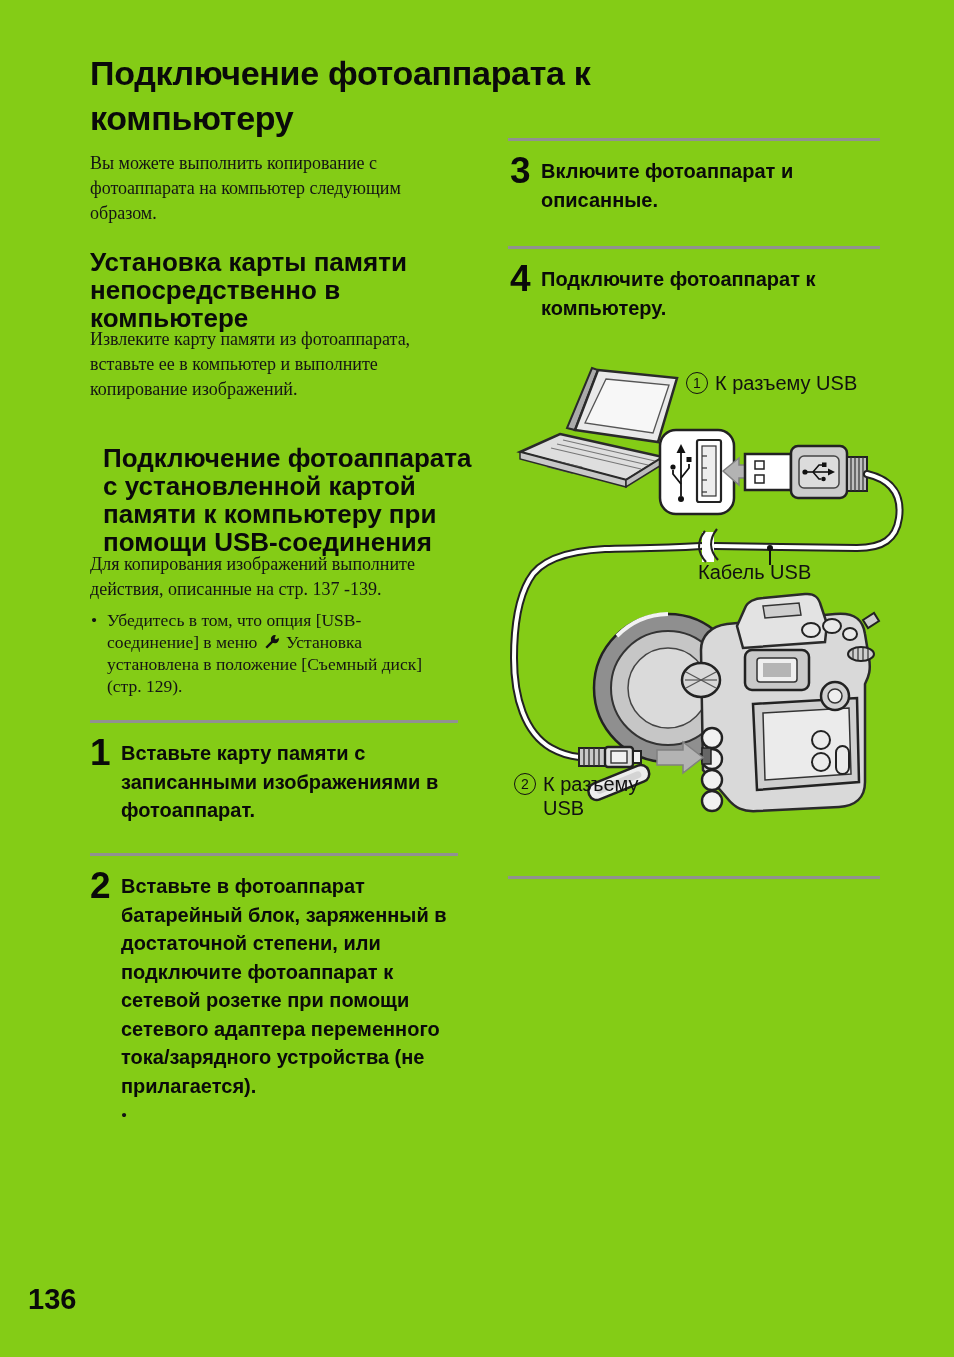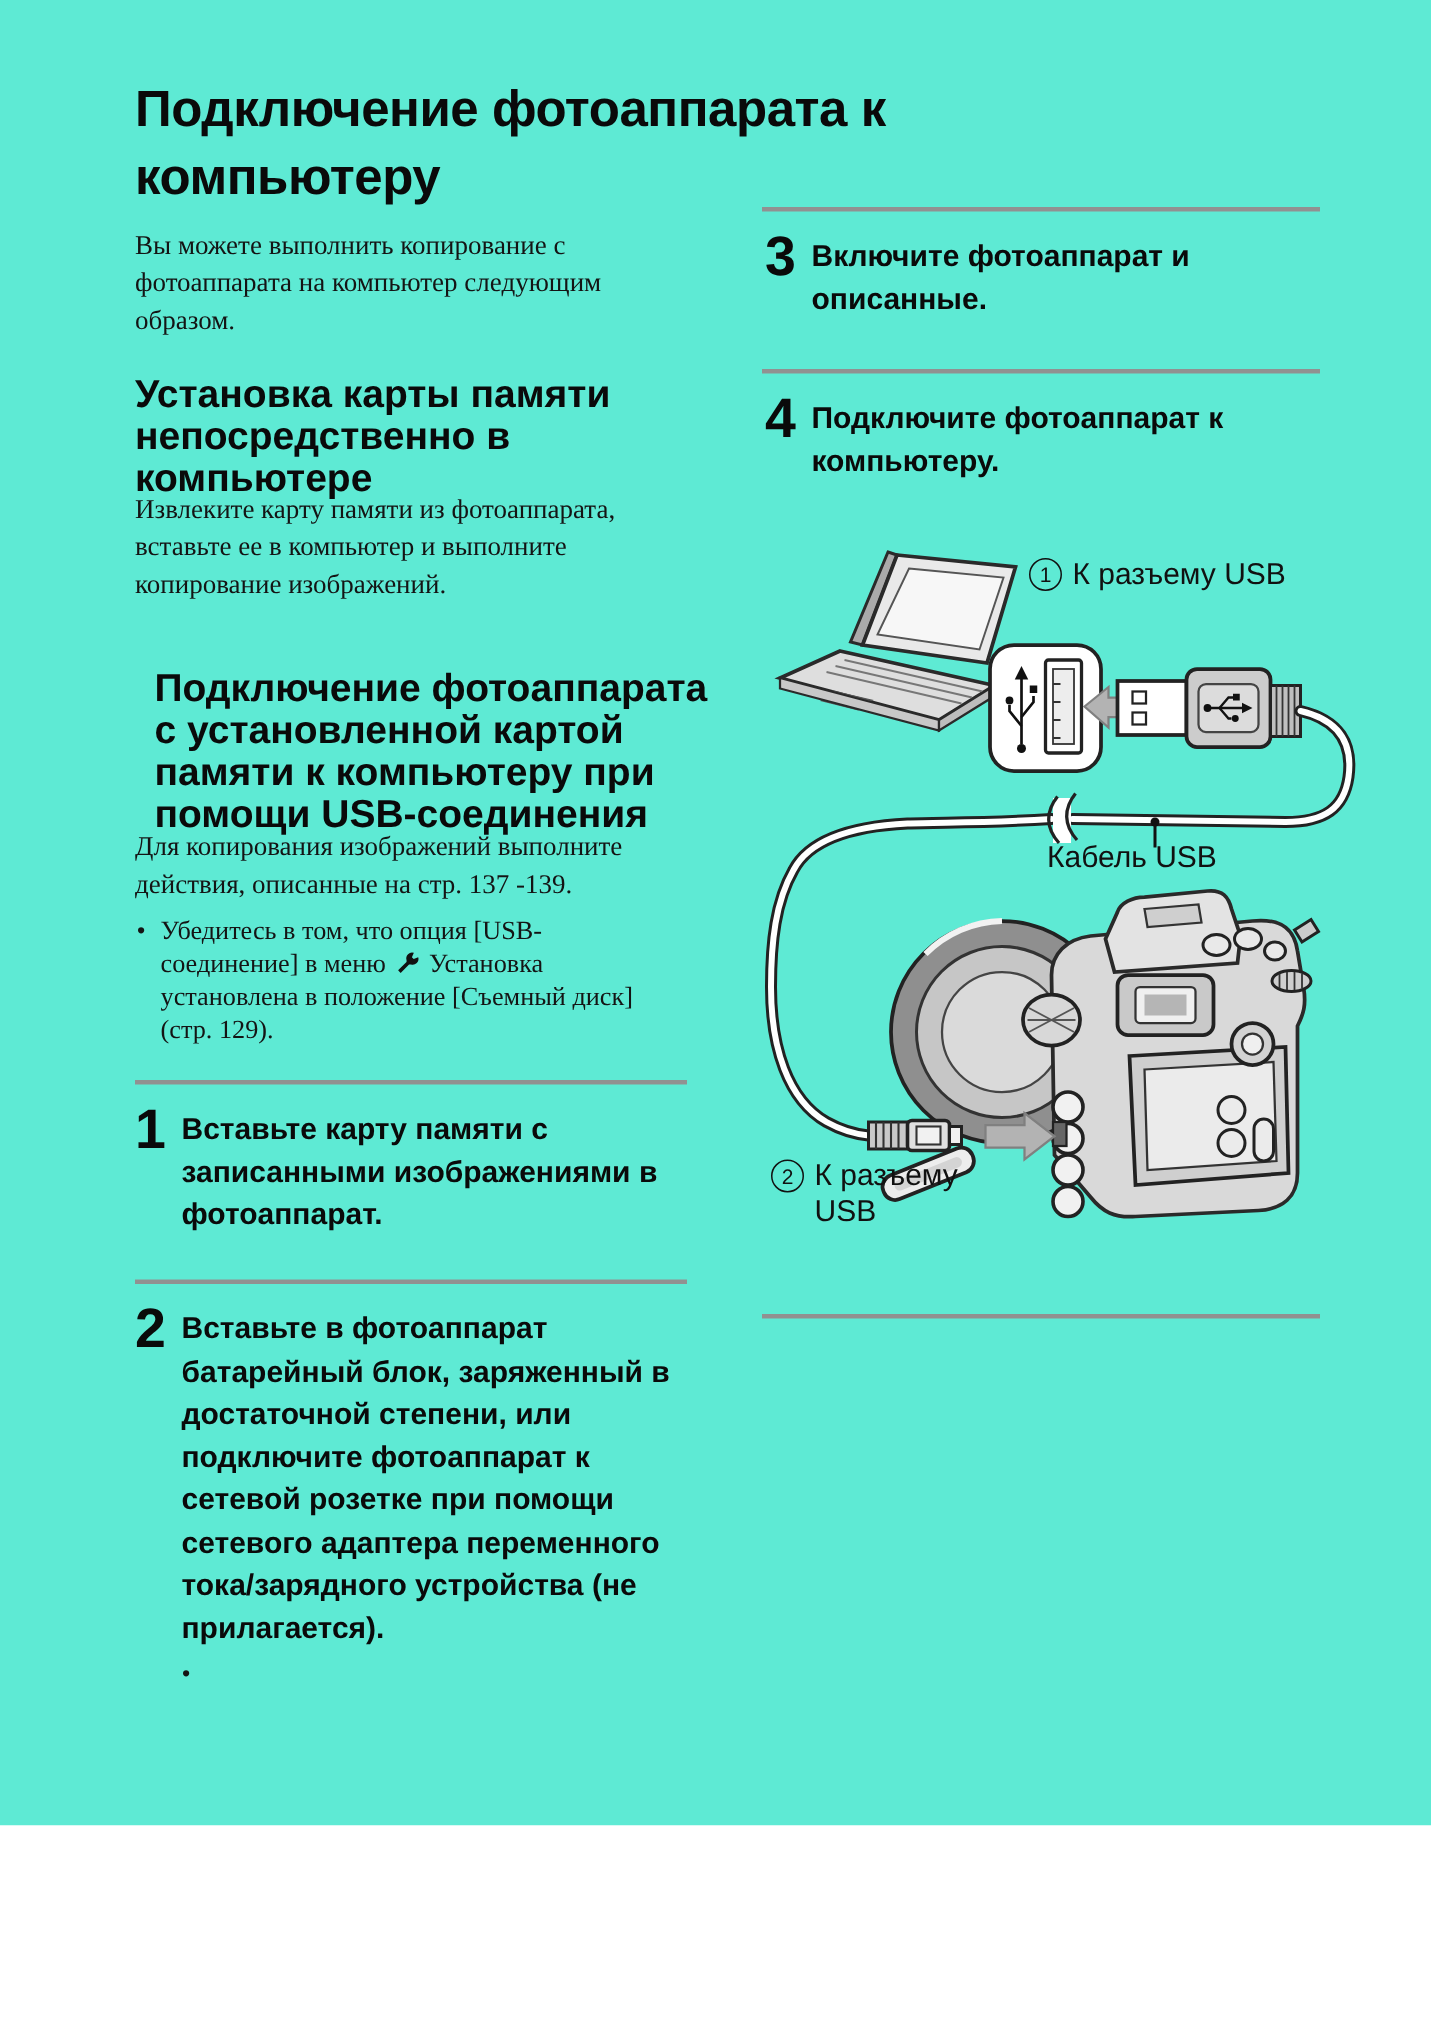--- a/index.html
+++ b/index.html
@@ -1,19 +1,19 @@
 <!DOCTYPE html>
 <html lang="ru"><head>
 <meta charset="utf-8">
 <style>
   html,body{margin:0;padding:0;background:#fff;}
   #page{
     position:relative;
-    width:954px;height:1217px;
-    background:#5eead4;
+    width:954px;height:1357px;
+    background:#84cc16;
     font-family:"Liberation Serif", serif;
     color:#111;
     overflow:hidden;
   }
   .abs{position:absolute;}
 
   .doc-title{
     left:90px;top:28px;width:620px;
     font-family:"Liberation Sans", sans-serif;
     font-weight:bold;font-size:34px;line-height:45px;color:#0a0a0a;

